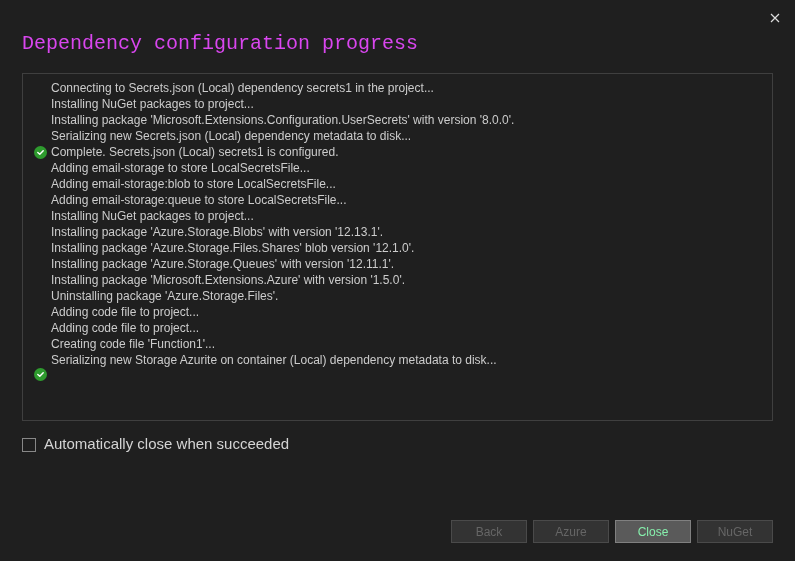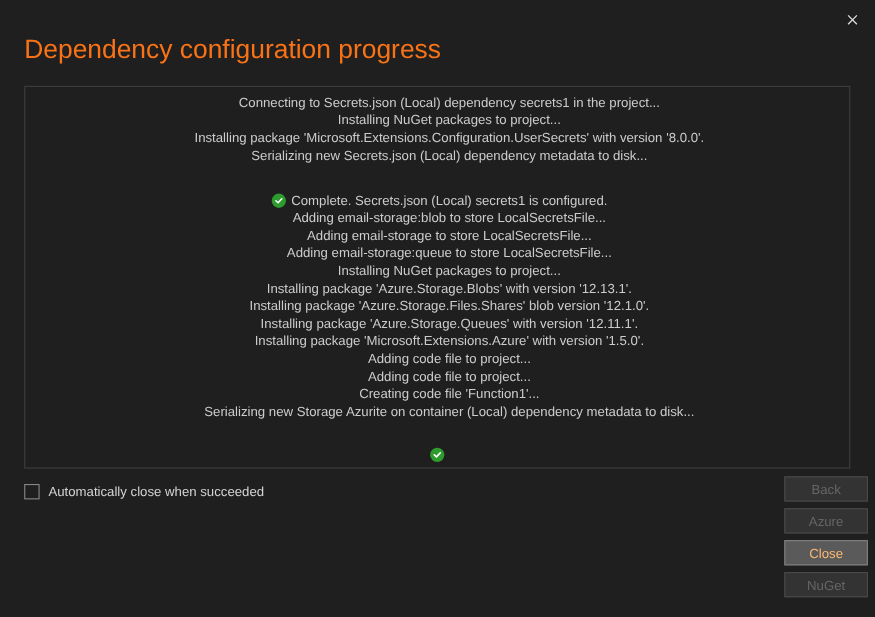--- a/index.html
+++ b/index.html
@@ -27,79 +27,79 @@
   }
   .window { position: relative; width: 100%; height: 100%; }
   .close-x {
     position: absolute; top: 6px; right: 8px;
     width: 24px; height: 24px;
     display: flex; align-items: center; justify-content: center;
     color: #ddd; font-size: 14px;
     cursor: pointer;
   }
   .title {
-    font-size: 24px; font-weight: 300;
-    color: #f97316;
+    font-size: 20px; font-weight: 300;
+    color: #d946ef;
     padding: 32px 22px 18px 22px;
+    font-family: Liberation Mono, monospace;
   }
   .log-box {
     margin: 0 22px;
     border: 1px solid var(--border);
     height: 348px;
     overflow: hidden;
     padding: 6px 6px;
     background: var(--panel);
   }
   .log-line {
     display: flex; align-items: center;
     line-height: 16px;
     color: var(--text-dim);
     font-size: 12px;
     padding-left: 22px;
     white-space: nowrap;
-    justify-content: center;
   }
-  .log-line.with-icon { padding-left: 0; margin-top: 25px; }
+  .log-line.with-icon { padding-left: 0; }
   .log-icon {
     width: 22px; display: inline-flex; justify-content: center; align-items: center;
   }
   .check {
     width: 13px; height: 13px; border-radius: 50%;
     background: var(--green);
     display: inline-flex; align-items: center; justify-content: center;
   }
   .check svg { display: block; }
   .checkbox-row {
-    display: flex; align-items: flex-start; gap: 8px;
+    display: flex; align-items: flex-end; gap: 8px;
     margin: 14px 22px 0 22px;
-    font-size: 12px;
+    font-size: 15px;
   }
   .checkbox {
     width: 14px; height: 14px;
     border: 1px solid #888;
     background: transparent;
     display: inline-block;
   }
   .button-row {
-    position: absolute; bottom: 18px; right: 6px;
-    display: flex; gap: 6px; flex-direction: column;
+    position: absolute; bottom: 18px; right: 22px;
+    display: flex; gap: 6px;
   }
   .btn {
     min-width: 76px; height: 23px;
     padding: 0 12px;
     background: var(--button-bg);
     border: 1px solid var(--button-border);
     color: #bbb;
     font-family: inherit; font-size: 12px;
     display: inline-flex; align-items: center; justify-content: center;
   }
   .btn.primary {
     background: var(--button-primary-bg);
     border-color: var(--button-primary-border);
-    color: #fdba74;
+    color: #86efac;
   }
   .btn.disabled { color: #666; }
 </style>
 </head>
 <body>
 
 <div class="window">
 
   <div class="close-x">
     <svg width="10" height="10" viewBox="0 0 10 10">
@@ -126,42 +126,45 @@
         <span class="log-icon">
           <span class="check">
             <svg width="9" height="9" viewBox="0 0 10 10">
               <path d="M2 5 L4.2 7 L8 3" stroke="#fff" stroke-width="1.6" fill="none" stroke-linecap="round" stroke-linejoin="round"></path>
             </svg>
           </span>
         </span>
         <span>Complete. Secrets.json (Local) secrets1 is configured.</span>
       </div>
       <div class="log-line">
-        <span>Adding email-storage:blob to store LocalSecretsFile...</span>
+        <span>Adding email-storage to store LocalSecretsFile...</span>
       </div>
       <div class="log-line">
-        <span>Adding email-storage to store LocalSecretsFile...</span>
+        <span>Adding email-storage:blob to store LocalSecretsFile...</span>
       </div>
       <div class="log-line">
         <span>Adding email-storage:queue to store LocalSecretsFile...</span>
       </div>
       <div class="log-line">
         <span>Installing NuGet packages to project...</span>
       </div>
       <div class="log-line">
         <span>Installing package 'Azure.Storage.Blobs' with version '12.13.1'.</span>
       </div>
       <div class="log-line">
         <span>Installing package 'Azure.Storage.Files.Shares' blob version '12.1.0'.</span>
       </div>
       <div class="log-line">
         <span>Installing package 'Azure.Storage.Queues' with version '12.11.1'.</span>
       </div>
       <div class="log-line">
         <span>Installing package 'Microsoft.Extensions.Azure' with version '1.5.0'.</span>
+      </div>
+      <div class="log-line">
+        <span>Uninstalling package 'Azure.Storage.Files'.</span>
       </div>
       <div class="log-line">
         <span>Adding code file to project...</span>
       </div>
       <div class="log-line">
         <span>Adding code file to project...</span>
       </div>
       <div class="log-line">
         <span>Creating code file 'Function1'...</span>
       </div>

